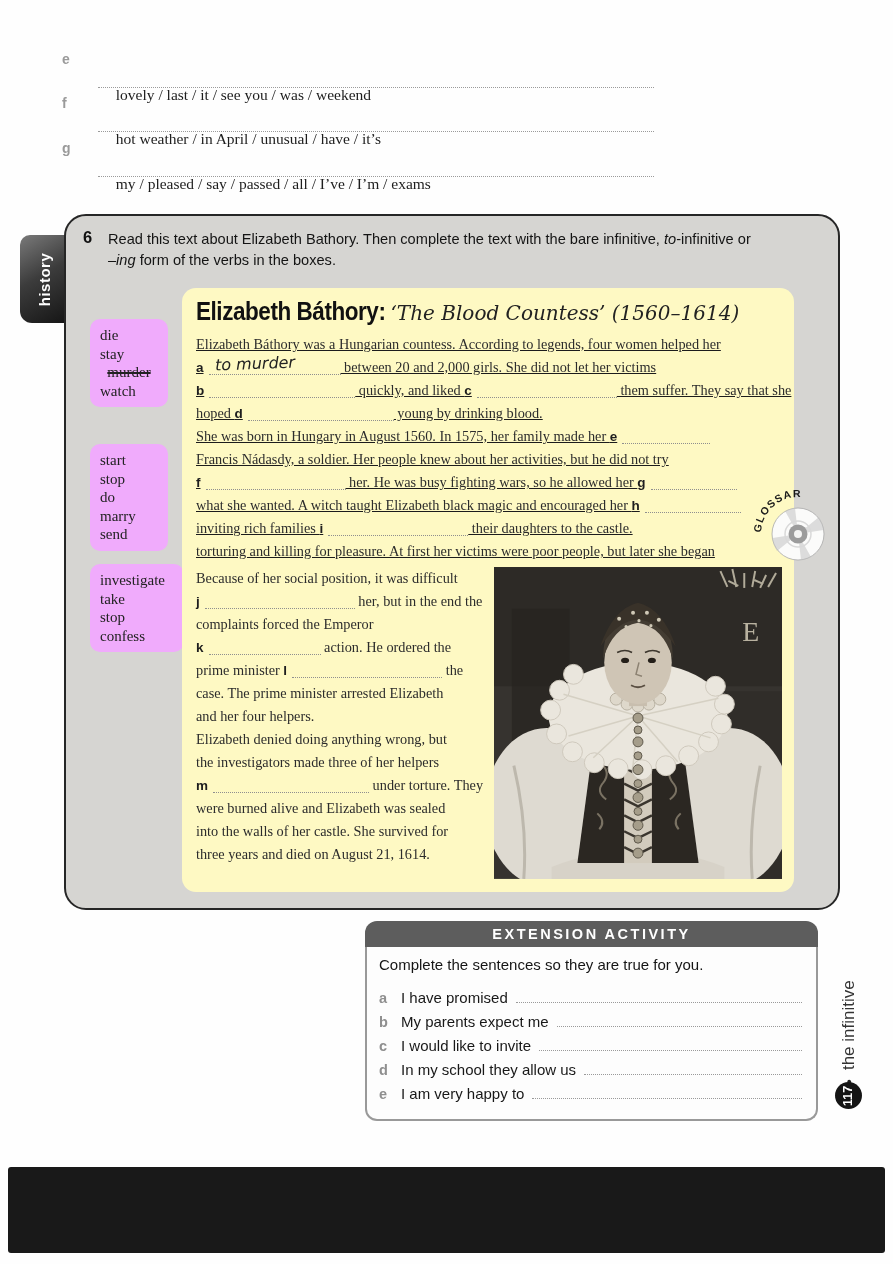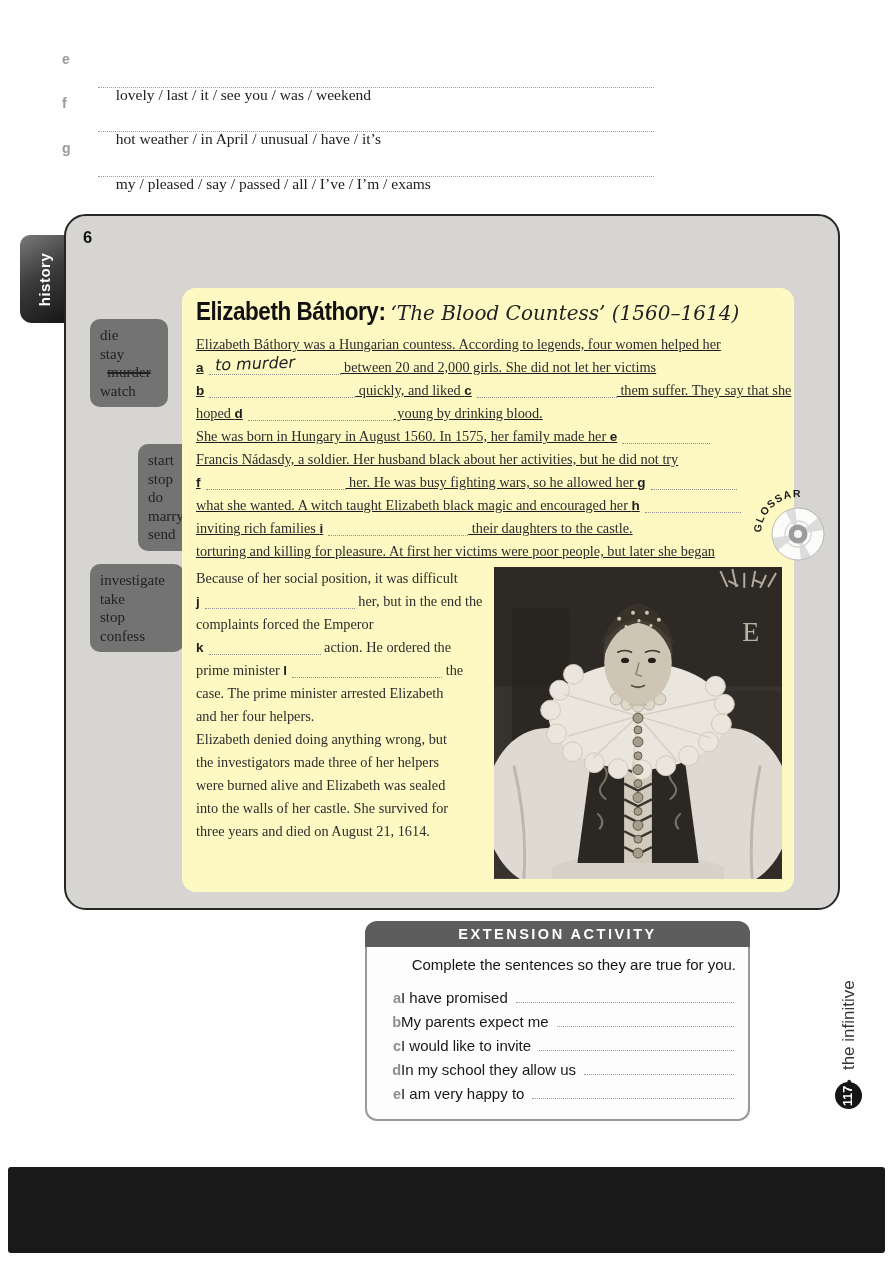--- a/index.html
+++ b/index.html
@@ -19,21 +19,21 @@
   .instruction{position:absolute;left:42px;top:13px;width:710px;font-size:14.6px;line-height:21px;
                font-weight:500;color:#141414;}
   .instruction em{font-style:italic;}
 
   .history-tab{position:absolute;left:20px;top:235px;width:50px;height:88px;z-index:1;
                background:linear-gradient(150deg,#7a7a7a 0%,#3c3c3c 45%,#141414 100%);
                border-radius:10px 0 0 12px;display:flex;align-items:center;justify-content:center;}
   .history-tab span{transform:rotate(-90deg);color:#fff;font-weight:bold;font-size:15px;
                     letter-spacing:.5px;white-space:nowrap;}
 
-  .verb-box{position:absolute;background:#737373;border-radius:10px;padding:7px 10px;
+  .verb-box{position:absolute;background:#f0abfc;border-radius:10px;padding:7px 10px;
             font-family:"Liberation Serif",serif;font-size:15px;color:#222;}
   .verb-box .word{line-height:18.5px;}
   .verb-box .word.struck{text-decoration:line-through;text-decoration-thickness:1.5px;text-align:center;}
 
   
   .article{position:absolute;left:116px;top:72px;width:612px;height:604px;background:#fef9c3;
            border-radius:14px;}
   .art-title{position:absolute;left:14px;top:9px;display:flex;align-items:baseline;white-space:nowrap;}
   .t-bold{display:inline-block;font-weight:800;font-size:25px;letter-spacing:-.5px;color:#111;
           transform:scaleX(.9);transform-origin:left bottom;}
@@ -49,21 +49,21 @@
   .dots{display:inline-block;height:13px;border-bottom:1.6px dotted #8f8f8f;vertical-align:-3px;}
   .dots.hwline{position:relative;}
   .hw{position:absolute;left:6px;bottom:-1px;font-family:"DejaVu Sans",sans-serif;font-style:italic;
       font-size:16px;color:#222;transform:rotate(-2deg);white-space:pre;}
   .portrait{width:288px;height:312px;}
 
   
   .glossary{position:absolute;left:735px;top:472px;width:125px;height:125px;z-index:6;}
 
   
-  .extension{position:absolute;left:365px;top:921px;width:385px;text-align:right;}
+  .extension{position:absolute;left:365px;top:921px;width:453px;}
   .ext-header{height:26px;background:#5d5d5d;border-radius:12px 12px 0 0;display:flex;
               align-items:center;justify-content:center;color:#fff;font-weight:bold;
               font-size:14.5px;letter-spacing:2.5px;}
   .ext-body{background:#fdfdfd;border:2px solid #999;border-top:none;border-radius:0 0 12px 12px;
             padding:9px 12px 10px 12px;}
   .ext-intro{font-size:15px;font-weight:400;color:#151515;margin-bottom:16px;}
   .ext-item{display:flex;height:24px;align-items:baseline;font-size:15px;font-weight:500;color:#181818;}
   .ext-item .ltr{width:22px;flex:none;font-weight:bold;color:#8f8f8f;font-size:14.5px;}
   .ext-item .txt{white-space:pre;}
   .ext-dots{flex:1;border-bottom:1.7px dotted #9a9a9a;margin:0 2px 5px 8px;}
@@ -103,28 +103,32 @@
     <span class="txt">my / pleased / say / passed / all / I’ve / I’m / exams</span>
   </div>
   <div class="dotline" style="left:98px;top:176px;width:556px;"></div>
 
   <div class="history-tab">
     <span>history</span>
   </div>
 
   <div class="graybox">
     <div class="num6">6</div>
+    <div class="instruction" id="instruction">
+        <div><span>Read this text about Elizabeth Bathory. Then complete the text with the bare infinitive, </span><em>to</em><span>-infinitive or</span></div>
+        <div><em>–ing</em><span> form of the verbs in the boxes.</span></div>
+      </div>
 
     <div class="verb-box" style="left:24px;top:103px;width:58px;">
         <div class="word">die</div>
         <div class="word">stay</div>
         <div class="word struck">murder</div>
         <div class="word">watch</div>
       </div>
-    <div class="verb-box" style="left:24px;top:228px;width:58px;margin-left:48px;">
+    <div class="verb-box" style="left:24px;top:228px;width:58px;">
         <div class="word">start</div>
         <div class="word">stop</div>
         <div class="word">do</div>
         <div class="word">marry</div>
         <div class="word">send</div>
       </div>
     <div class="verb-box" style="left:24px;top:348px;width:74px;">
         <div class="word">investigate</div>
         <div class="word">take</div>
         <div class="word">stop</div>
@@ -135,37 +139,38 @@
       <div class="art-title">
         <span class="t-bold">Elizabeth Báthory:</span>
         <span class="t-italic">‘The Blood Countess’ (1560–1614)</span>
       </div>
       <div class="art-body" id="art-body">
           <div class="article-line"><span>Elizabeth Báthory was a Hungarian countess. According to legends, four women helped her</span></div>
           <div class="article-line"><span class="blank"><b class="bl">a</b><span class="dots hwline" style="width: 132px;"><span class="hw">to murder</span></span></span><span> between 20 and 2,000 girls. She did not let her victims</span></div>
           <div class="article-line"><span class="blank"><b class="bl">b</b><span class="dots" style="width: 146px;"></span></span><span> quickly, and liked </span><span class="blank"><b class="bl">c</b><span class="dots" style="width: 140px;"></span></span><span> them suffer. They say that she</span></div>
           <div class="article-line"><span>hoped </span><span class="blank"><b class="bl">d</b><span class="dots" style="width: 146px;"></span></span><span> young by drinking blood.</span></div>
           <div class="article-line"><span>She was born in Hungary in August 1560. In 1575, her family made her </span><span class="blank"><b class="bl">e</b><span class="dots" style="width: 88px;"></span></span></div>
-          <div class="article-line"><span>Francis Nádasdy, a soldier. Her husband black about her activities, but he did not try</span></div>
+          <div class="article-line"><span>Francis Nádasdy, a soldier. Her people knew about her activities, but he did not try</span></div>
           <div class="article-line"><span class="blank"><b class="bl">f</b><span class="dots" style="width: 140px;"></span></span><span> her. He was busy fighting wars, so he allowed her </span><span class="blank"><b class="bl">g</b><span class="dots" style="width: 86px;"></span></span></div>
           <div class="article-line"><span>what she wanted. A witch taught Elizabeth black magic and encouraged her </span><span class="blank"><b class="bl">h</b><span class="dots" style="width: 96px;"></span></span></div>
           <div class="article-line"><span>inviting rich families </span><span class="blank"><b class="bl">i</b><span class="dots" style="width: 140px;"></span></span><span> their daughters to the castle.</span></div>
           <div class="article-line"><span>torturing and killing for pleasure. At first her victims were poor people, but later she began</span></div>
         </div>
       <div class="art-cols">
         <div class="col-text" id="art-col">
             <div class="article-line"><span>Because of her social position, it was difficult</span></div>
             <div class="article-line"><span class="blank"><b class="bl">j</b><span class="dots" style="width: 150px;"></span></span><span> her, but in the end the</span></div>
             <div class="article-line"><span>complaints forced the Emperor</span></div>
             <div class="article-line"><span class="blank"><b class="bl">k</b><span class="dots" style="width: 112px;"></span></span><span> action. He ordered the</span></div>
             <div class="article-line"><span>prime minister </span><span class="blank"><b class="bl">l</b><span class="dots" style="width: 150px;"></span></span><span> the</span></div>
             <div class="article-line"><span>case. The prime minister arrested Elizabeth</span></div>
             <div class="article-line"><span>and her four helpers.</span></div>
             <div class="article-line"><span>Elizabeth denied doing anything wrong, but</span></div>
             <div class="article-line"><span>the investigators made three of her helpers</span></div>
+            <div class="article-line"><span class="blank"><b class="bl">m</b><span class="dots" style="width: 156px;"></span></span><span> under torture. They</span></div>
             <div class="article-line"><span>were burned alive and Elizabeth was sealed</span></div>
             <div class="article-line"><span>into the walls of her castle. She survived for</span></div>
             <div class="article-line"><span>three years and died on August 21, 1614.</span></div>
           </div>
 
         <svg class="portrait" viewBox="0 0 290 314">
           <rect width="290" height="314" fill="#36332f"></rect>
           <rect x="0" y="0" width="290" height="120" fill="#2d2a26"></rect>
           <rect x="18" y="42" width="58" height="158" fill="#262420" opacity="0.7"></rect>
           <rect x="205" y="125" width="85" height="189" fill="#2f2c28" opacity="0.8"></rect>

